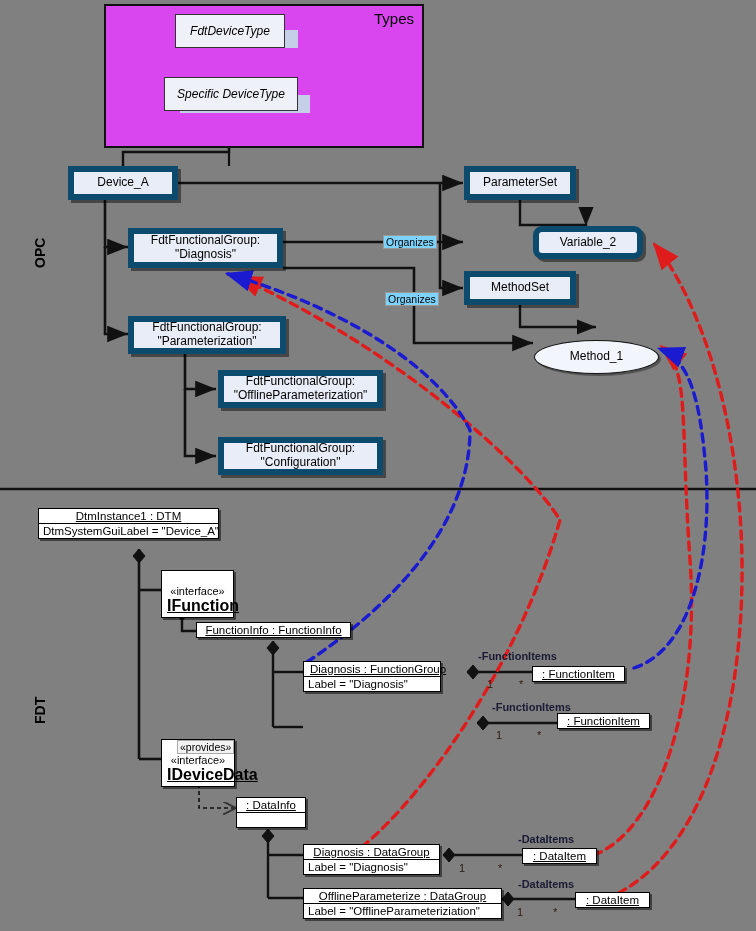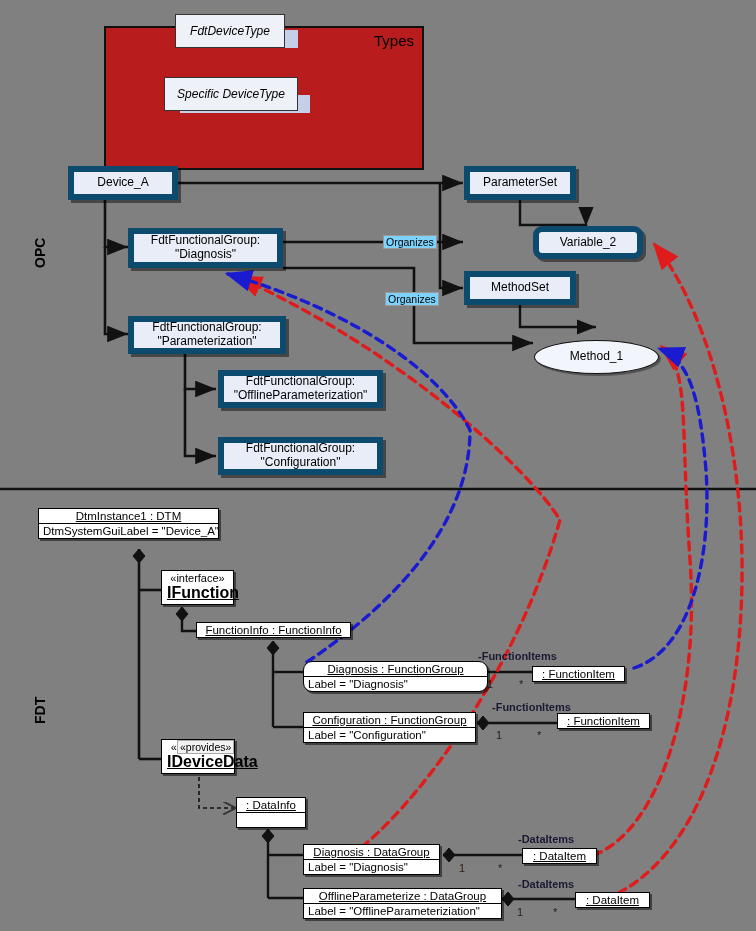--- a/index.html
+++ b/index.html
@@ -45,24 +45,23 @@
   .opc-box.rounded { border-radius: 9px; }
   .opc-ellipse {
     background: #f2f5fc;
     border: 1px solid #111;
     border-radius: 50%;
     box-shadow: 2px 2px 0 rgba(0,0,0,0.35);
   }
   
   #types-package {
     position: absolute;
-    background: #b91c1c;
+    background: #d946ef;
     border: 2px solid #111;
     z-index: 3;
-    margin-top: 22px;
   }
   .types-title {
     position: absolute;
     right: 8px;
     top: 4px;
     font-size: 15px;
     color: #000;
   }
   .type-box {
     position: absolute;
@@ -104,21 +103,21 @@
   .uml .attr {
     box-sizing: border-box;
     padding: 1px 4px;
     text-align: left;
     white-space: nowrap;
   }
   .uml.iface {
     text-align: center;
   }
   .uml.iface .guil {
-    padding: 1px 5px 0 5px;
+    padding: 14px 5px 0 5px;
     font-size: 11px;
     text-align: center;
   }
   .uml.iface .iname {
     padding: 0 5px 2px 5px;
     font-weight: bold;
     font-size: 16px;
     text-align: center;
     text-decoration: underline;
   }
@@ -348,31 +347,26 @@
 
   <div class="uml iface" style="left:161px; top:570px; width:73px;">
     <div class="guil">«interface»</div>
     <div class="iname">IFunction</div>
   </div>
 
   <div class="uml" style="left:196px; top:622px; width:155px;">
     <div class="hdr">FunctionInfo : FunctionInfo</div>
   </div>
 
-  <div class="uml" style="left:303px; top:661px; width:185px;border-radius:9px;">
+  <div class="uml" style="left:303px; top:661px; width:138px;">
     <div class="hdr">Diagnosis : FunctionGroup</div>
     <div class="sep"></div>
     <div class="attr">Label = "Diagnosis"</div>
   </div>
 
-  <div class="uml" style="left:303px; top:712px; width:173px;">
-    <div class="hdr">Configuration : FunctionGroup</div>
-    <div class="sep"></div>
-    <div class="attr">Label = "Configuration"</div>
-  </div>
 
   <div class="uml" style="left:532px; top:666px; width:93px;">
     <div class="hdr">: FunctionItem</div>
   </div>
 
   <div class="uml" style="left:557px; top:713px; width:93px;">
     <div class="hdr">: FunctionItem</div>
   </div>
 
   <div class="uml iface" style="left:161px; top:739px; width:74px;">

